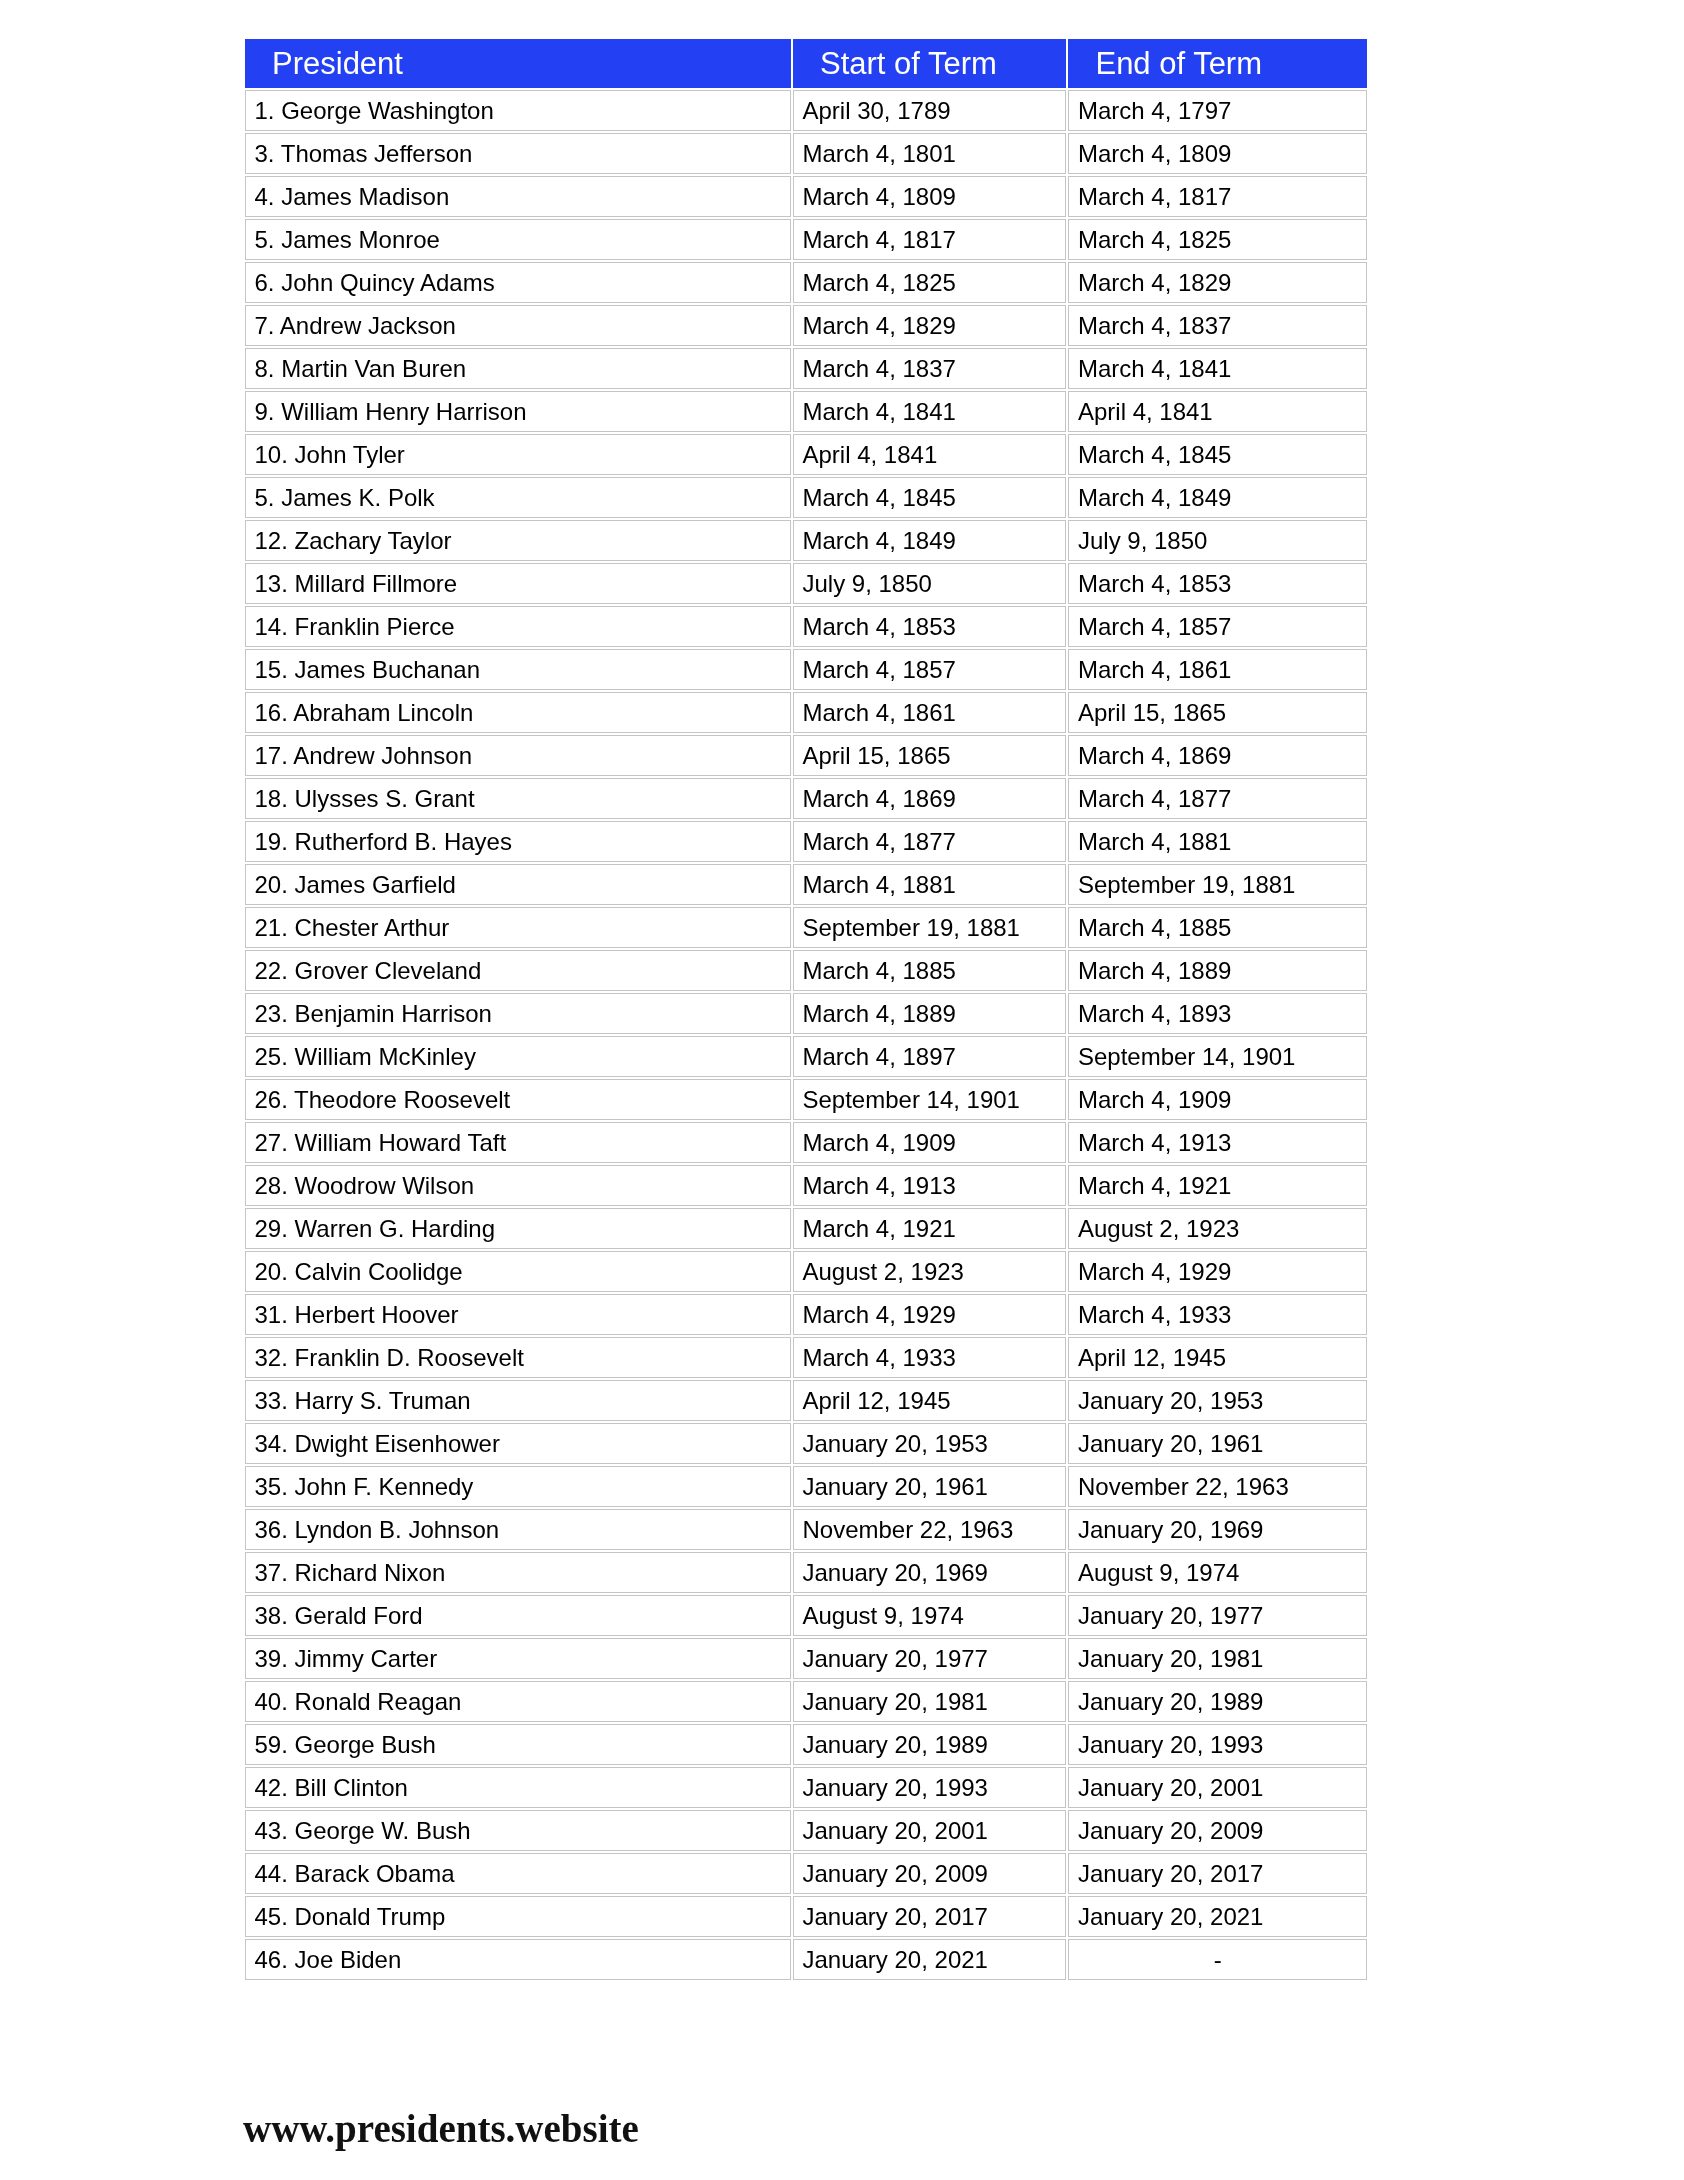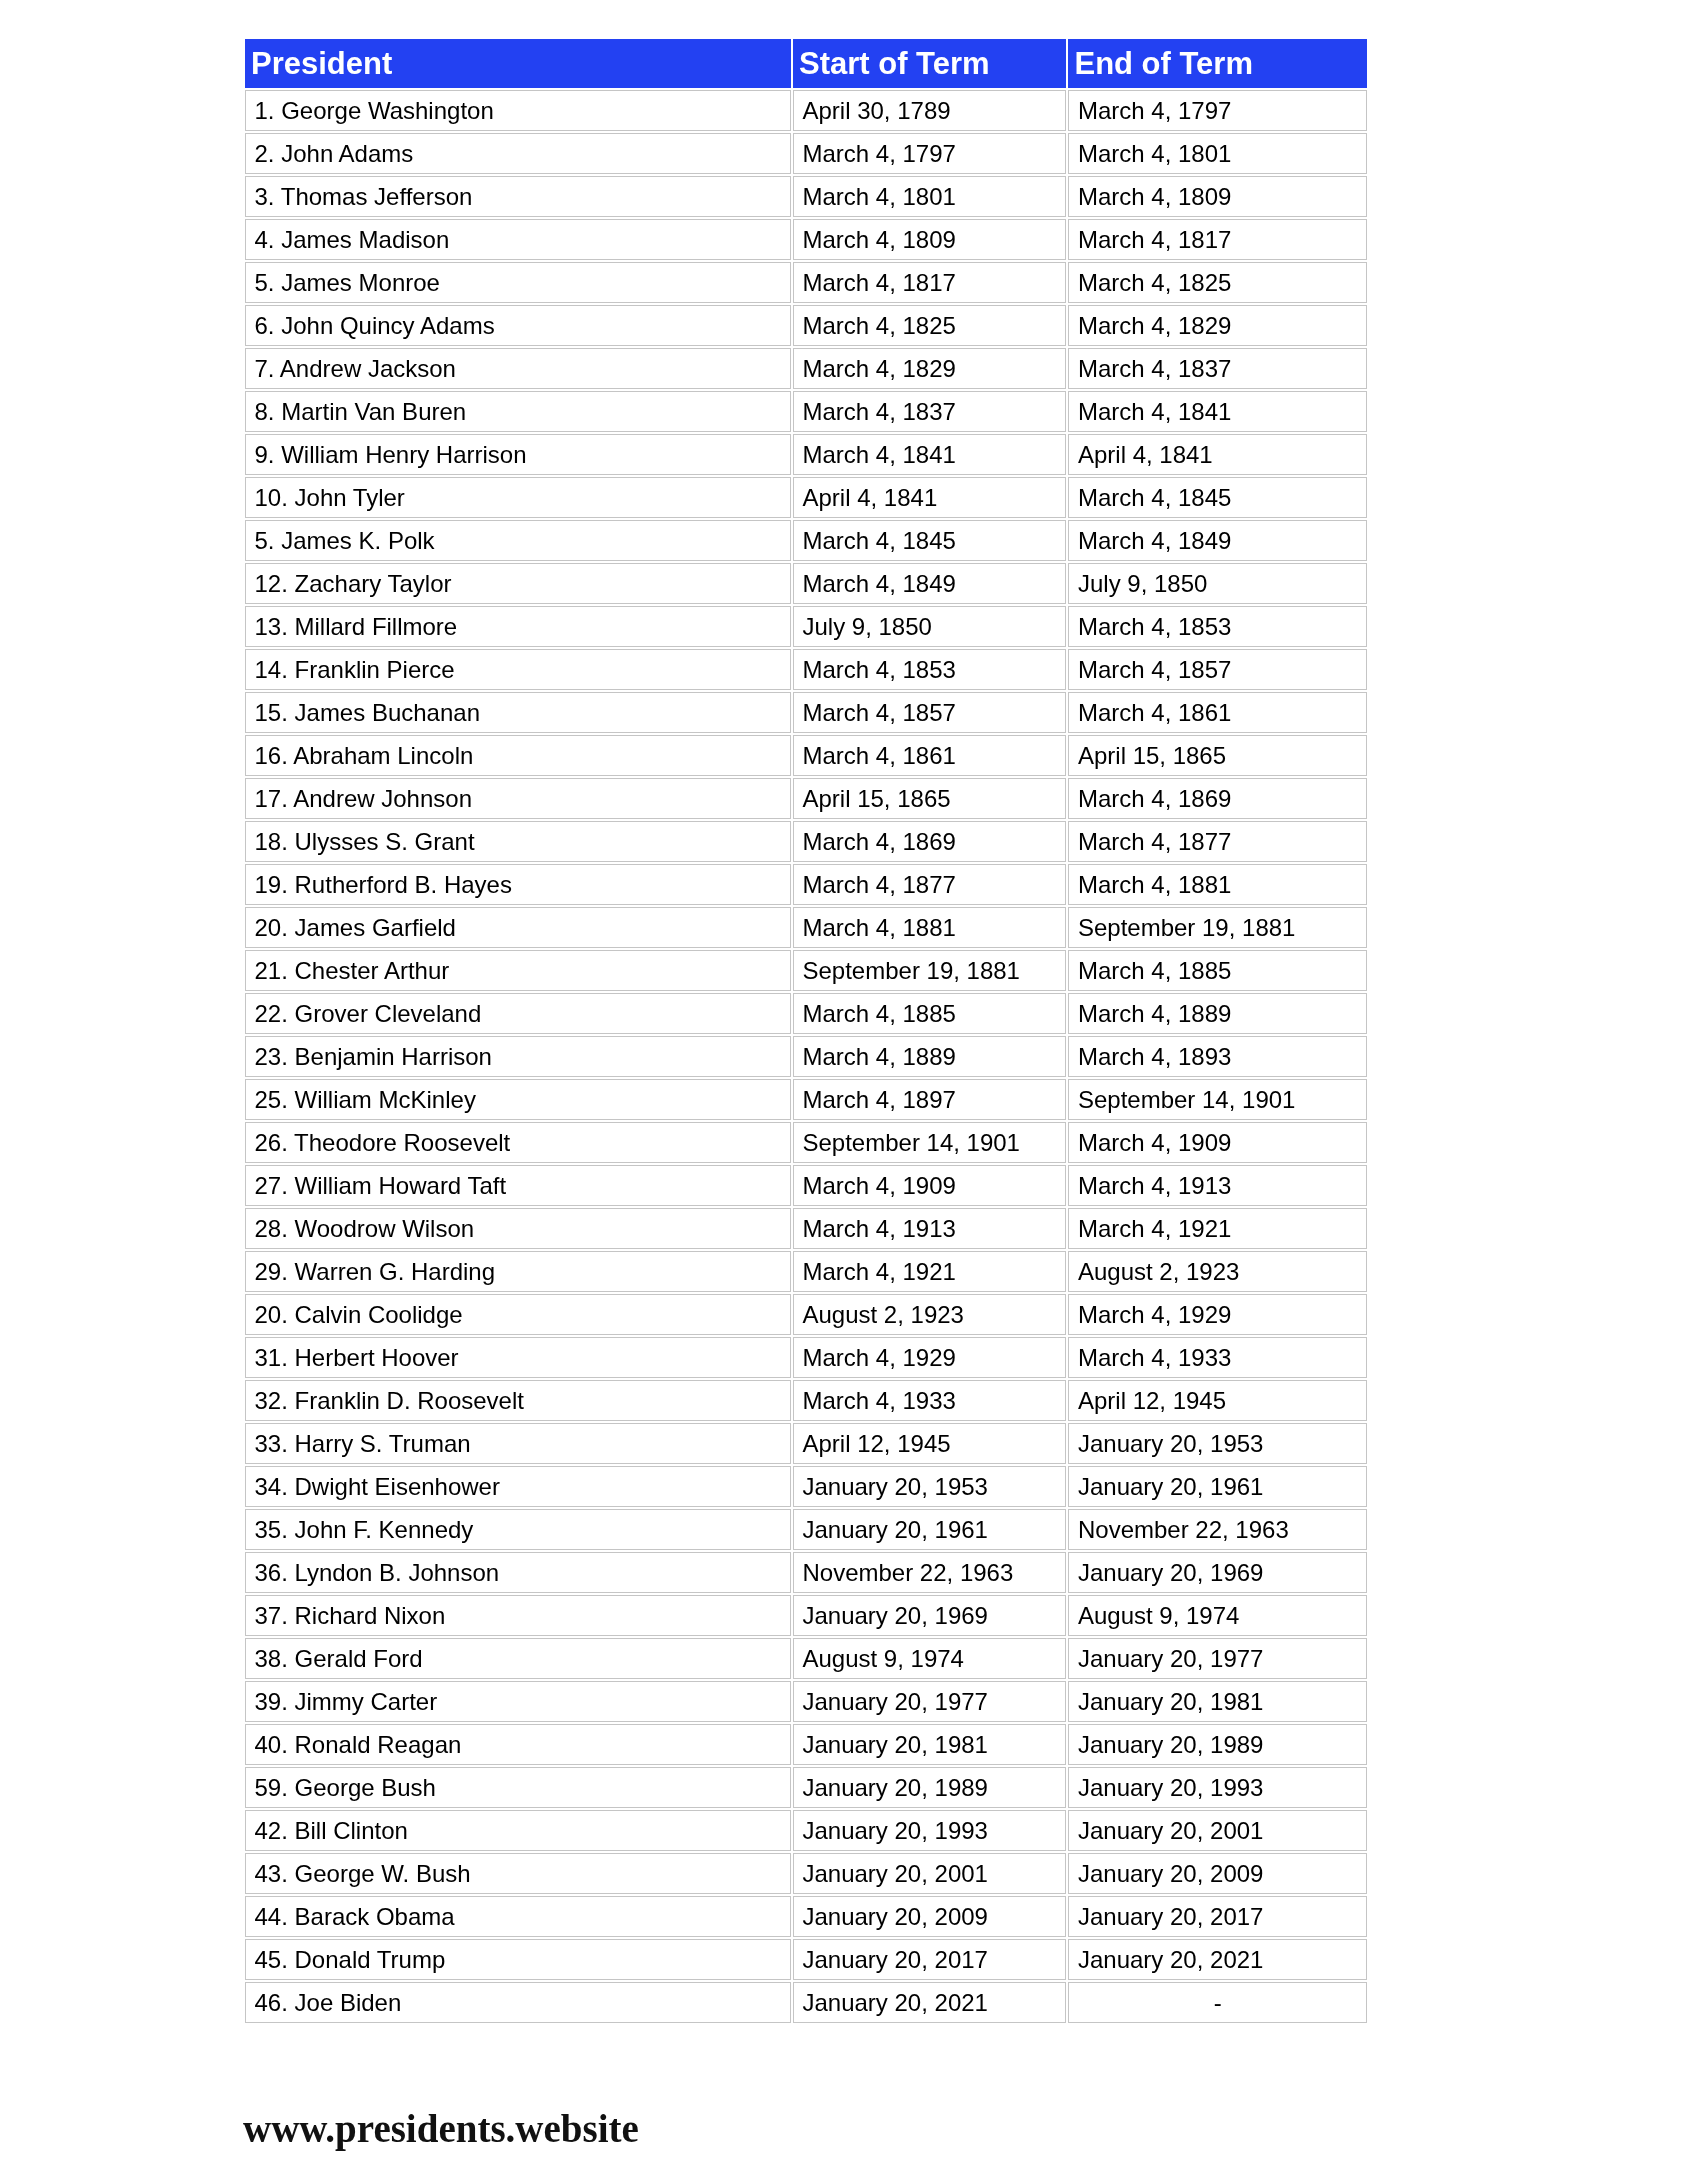--- a/index.html
+++ b/index.html
@@ -24,24 +24,24 @@
     width: 1126px;
   }
   col.c-president { width: 545px; }
   col.c-start     { width: 273px; }
   col.c-end       { width: 298px; }
 
   th {
     background: var(--accent, #2341f2);
     color: var(--header-text, #ffffff);
     font-size: 31px;
-    font-weight: bold;
+    font-weight: normal;
     text-align: left;
     height: 49px;
-    padding: 0 0 0 6px;
+    padding: 0 0 0 27px;
     box-sizing: border-box;
     vertical-align: middle;
     white-space: nowrap;
     overflow: hidden;
   }
   td {
     border: 0.9px solid var(--border-color, #c5c5c5);
     background: #ffffff;
     color: #000000;
     font-size: 24px;
@@ -85,25 +85,20 @@
         <th>End of Term</th>
       </tr>
     </thead>
     <tbody id="rows-body">
         <tr>
           <td>1. George Washington</td>
           <td>April 30, 1789</td>
           <td>March 4, 1797</td>
         </tr>
         <tr>
-          <td>2. John Adams</td>
-          <td>March 4, 1797</td>
-          <td>March 4, 1801</td>
-        </tr>
-        <tr>
           <td>3. Thomas Jefferson</td>
           <td>March 4, 1801</td>
           <td>March 4, 1809</td>
         </tr>
         <tr>
           <td>4. James Madison</td>
           <td>March 4, 1809</td>
           <td>March 4, 1817</td>
         </tr>
         <tr>

